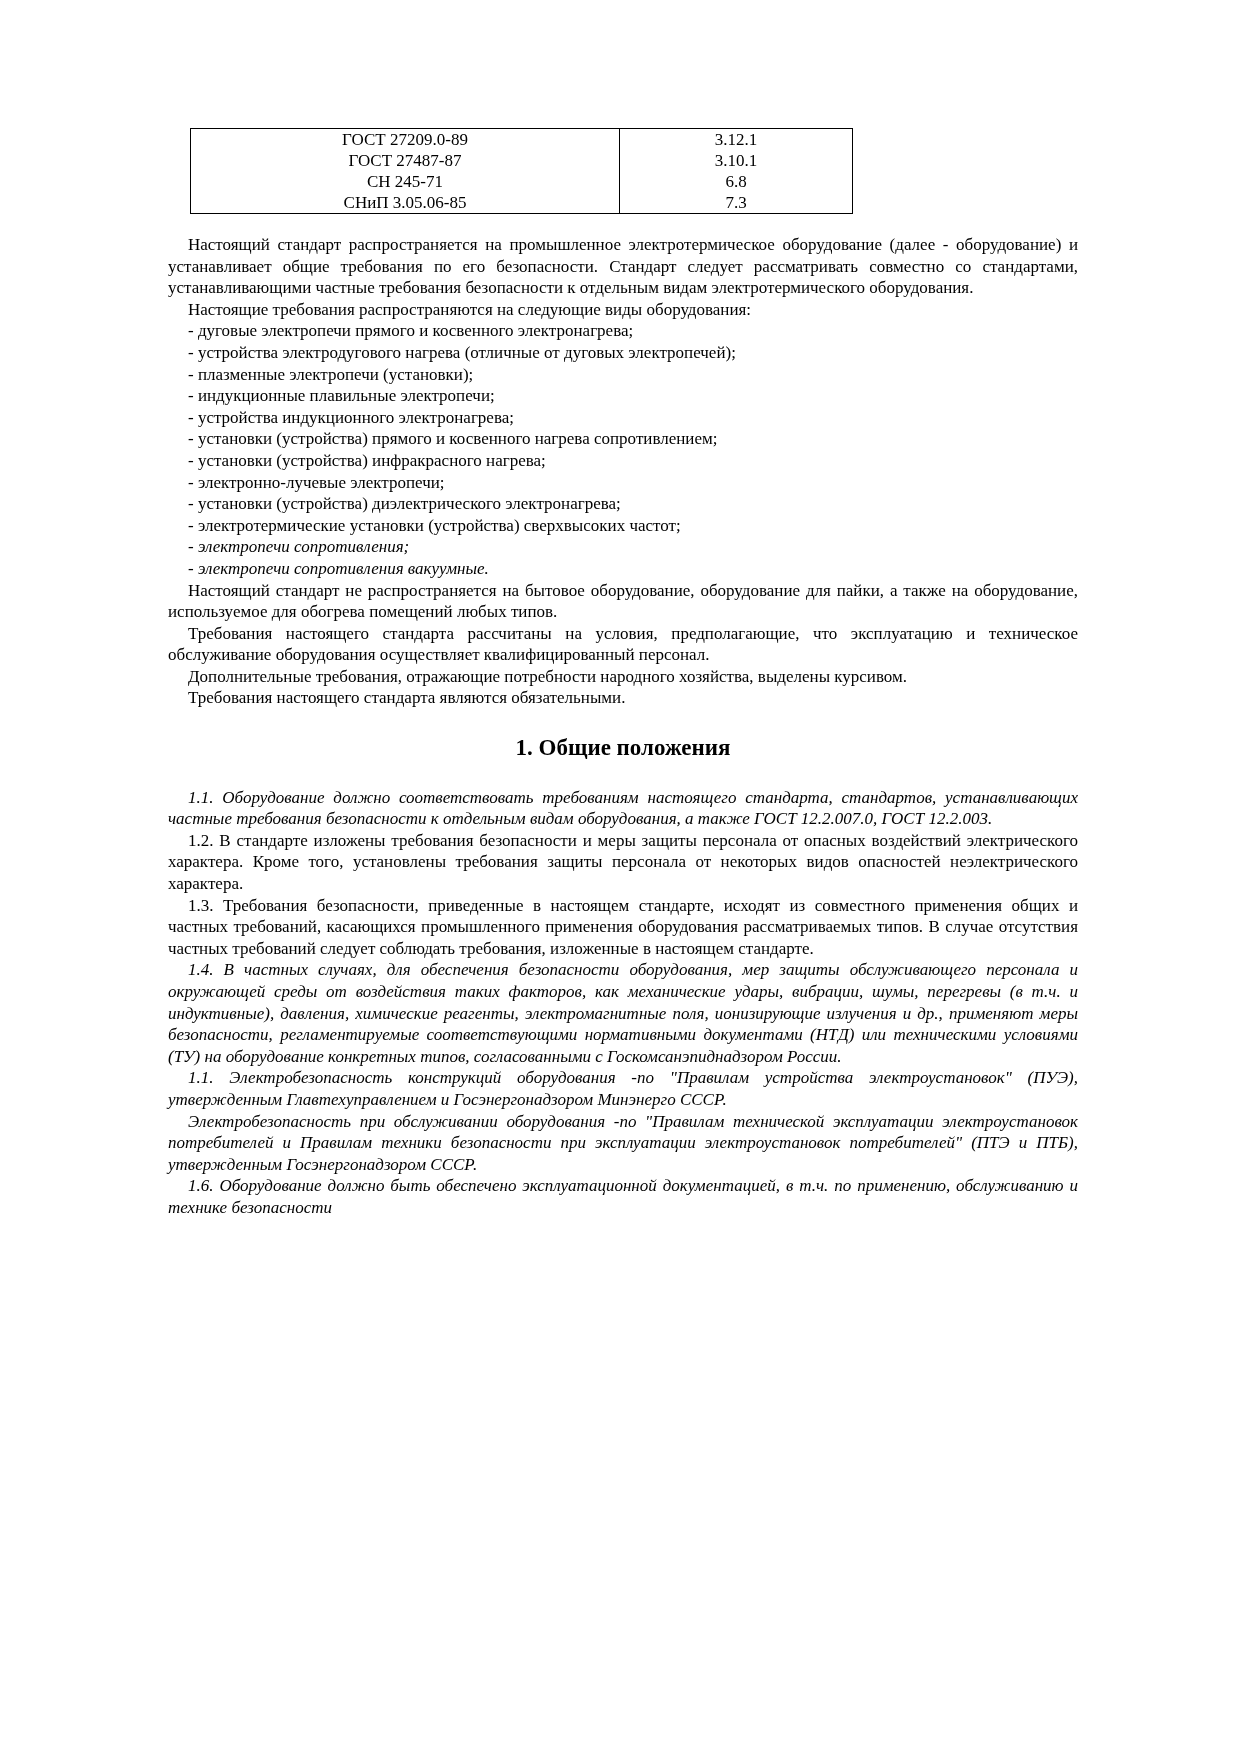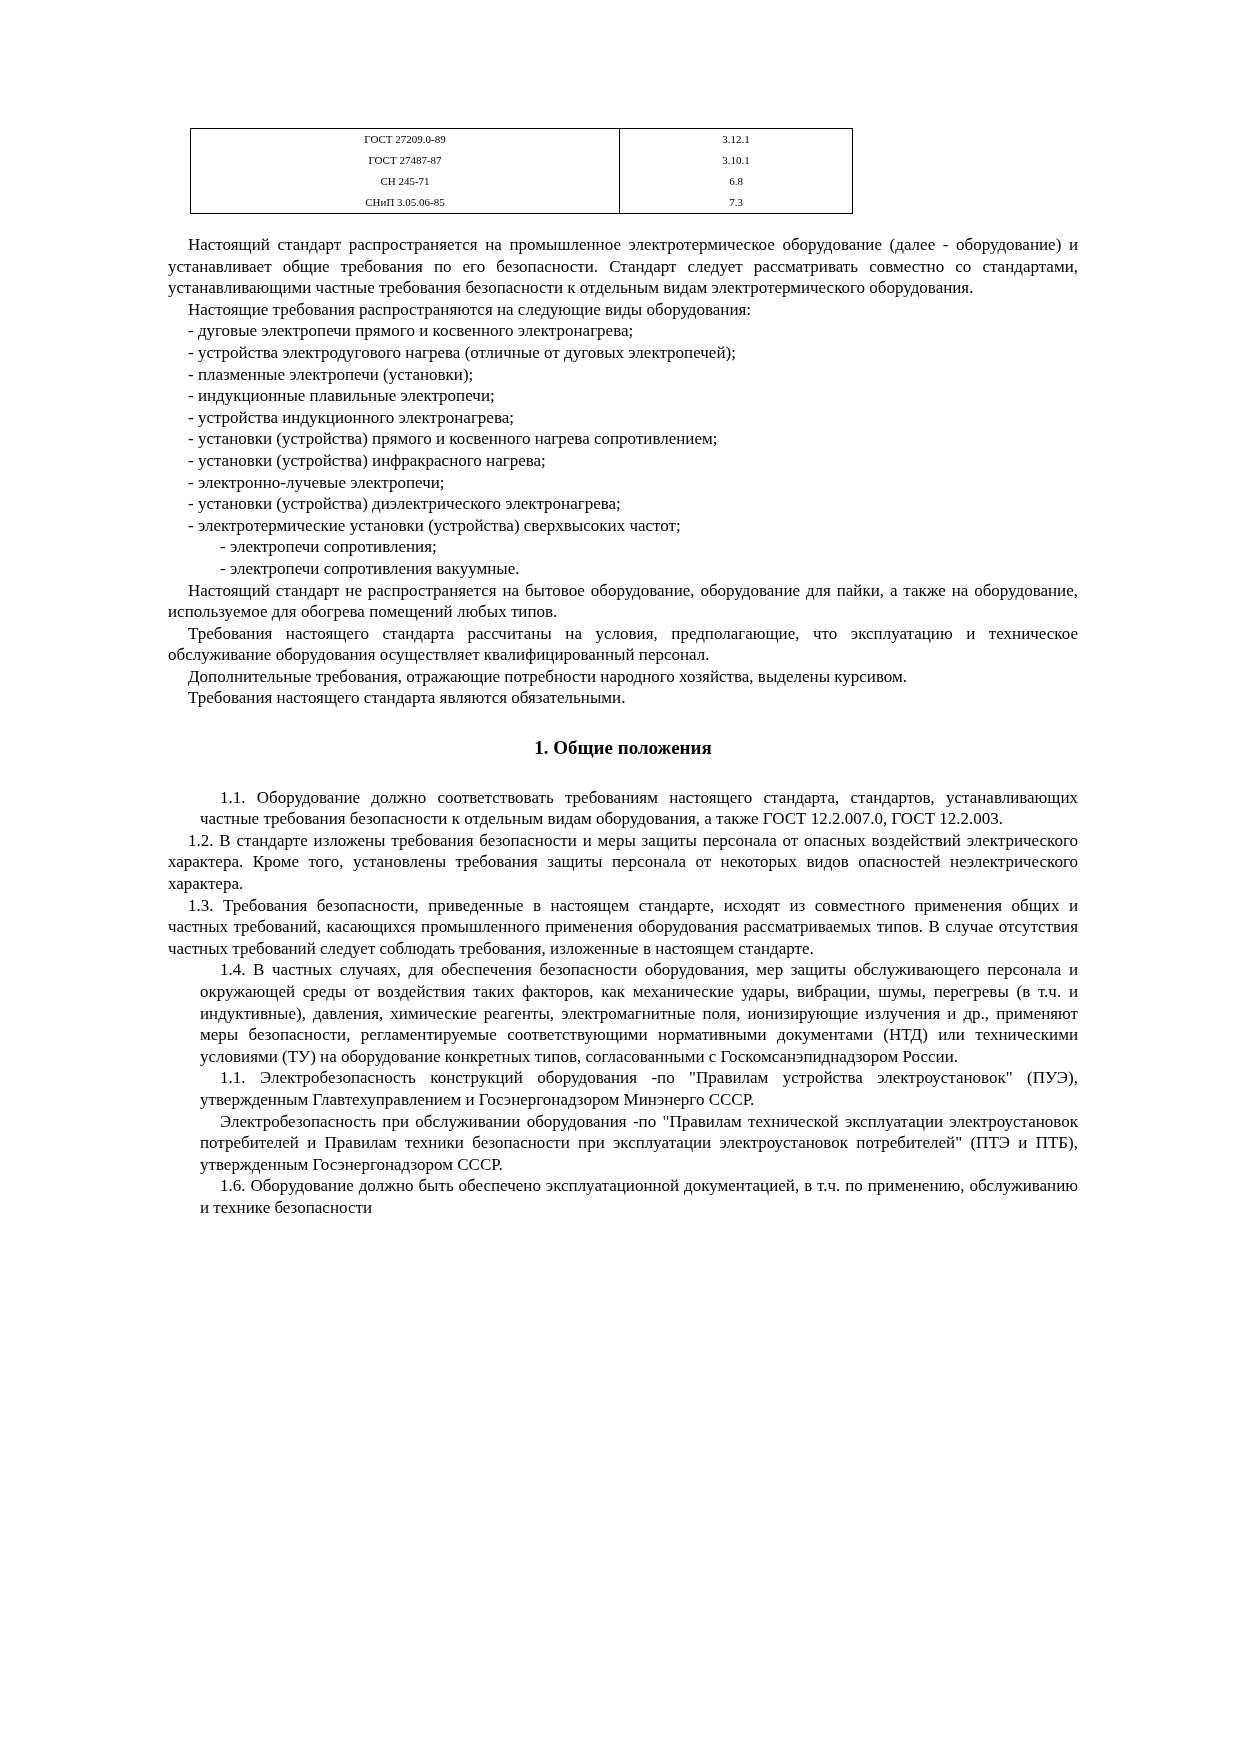--- a/index.html
+++ b/index.html
@@ -17,21 +17,21 @@
     font-family: "Liberation Serif", "DejaVu Serif", serif;
     font-size: 17px;
     line-height: 21.6px;
     padding: 128px 162px 60px 168px;
   }
   .ref-table {
     border-collapse: collapse;
     border: 1px solid #000;
     margin-left: 22px;
     margin-bottom: 20px;
-    font-size: 11px;
+    font-size: 17px;
     line-height: 21px;
   }
   .ref-table td {
     padding: 0 4px;
     text-align: center;
     vertical-align: middle;
   }
   .ref-table td.col-std {
     width: 420px;
     border-right: 1px solid #000;
@@ -41,25 +41,25 @@
   }
   .para {
     margin: 0;
     text-indent: 20px;
     text-align: justify;
   }
   .list-item {
     text-align: left;
   }
   .italic {
-    margin-left: 32px;
+    font-style: italic;
   }
   .heading {
     margin: 28px 0 28px 0;
-    font-size: 19px;
+    font-size: 23px;
     font-weight: bold;
     text-align: center;
   }
 </style>
 </head>
 <body>
 
 <div class="page">
 
   <table class="ref-table">

